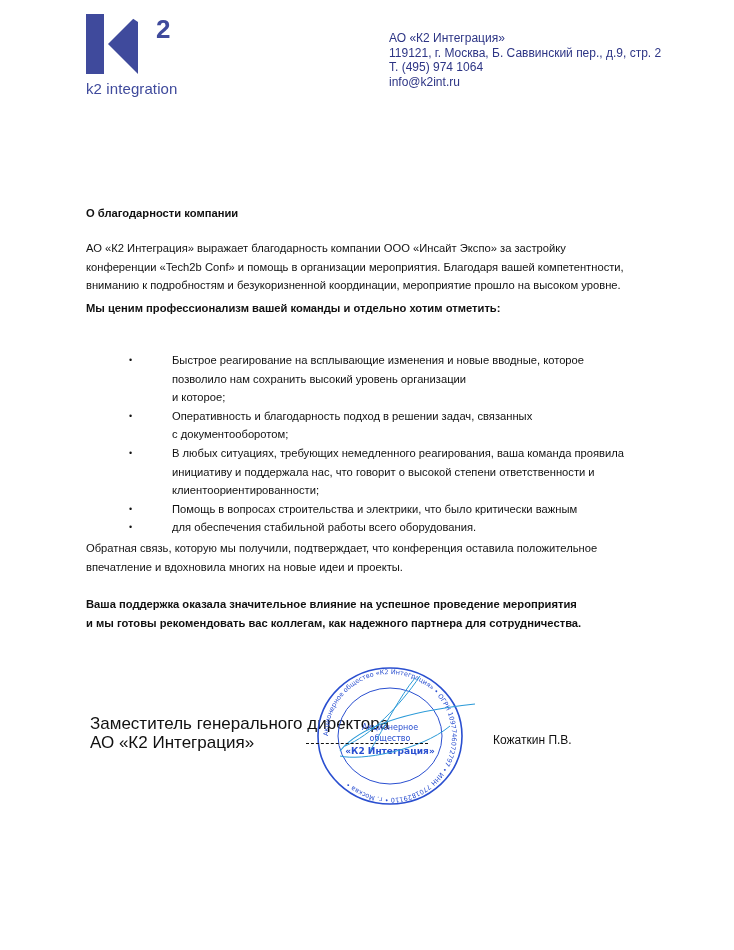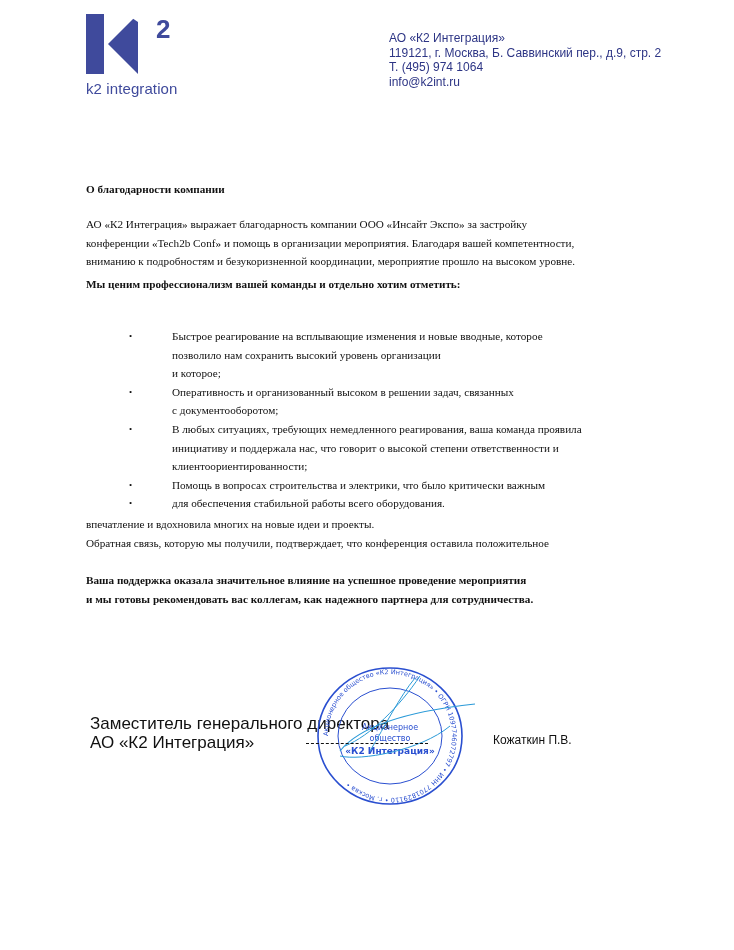--- a/index.html
+++ b/index.html
@@ -3,22 +3,22 @@
 <meta charset="utf-8">
 <style>
   html, body { margin: 0; padding: 0; background: #ffffff; }
   body { width: 734px; height: 950px; position: relative; overflow: hidden;
          font-family: "Liberation Sans", "DejaVu Sans", sans-serif; color: #111; }
   .logo { position: absolute; left: 86px; top: 14px; width: 100px; height: 84px; }
   .logo-text { position: absolute; left: 86px; top: 80px; font-size: 15px; color: #3f4a9c;
                font-family: "Liberation Sans", sans-serif; letter-spacing: 0.1px; text-align: center; }
   .contact { position: absolute; left: 389px; top: 31px; font-size: 12px; line-height: 14.5px; color: #2d3585; }
   .contact div { white-space: nowrap; }
-  .body-text { position: absolute; left: 86px; width: 620px; font-family: Liberation Serif, serif;
-               font-size: 11.2px; line-height: 18.6px; color: #111; }
+  .body-text { position: absolute; left: 86px; width: 620px; font-family: Liberation Sans, sans-serif;
+               font-size: 11.2px; line-height: 18.6px; color: #111; margin-top: 24px; }
   .title { top: 180px; font-weight: bold; }
   .intro { top: 215px; }
   .intro div { white-space: nowrap; }
   .appreciate { top: 275px; font-weight: bold; white-space: nowrap; }
   .bullets { top: 327px; }
   .bullet-row { position: relative; height: 18.6px; white-space: nowrap; }
   .bullet-row .dot { position: absolute; left: 43px; top: 0; font-size: 9px; }
   .bullet-row .txt { position: absolute; left: 86px; top: 0; text-align: right; }
   .feedback { top: 515px; }
   .feedback div { white-space: nowrap; }
@@ -65,21 +65,21 @@
   <div class="bullet-row">
       <span class="dot"></span>
       <span class="txt">позволило нам сохранить высокий уровень организации</span>
     </div>
   <div class="bullet-row">
       <span class="dot"></span>
       <span class="txt">и которое;</span>
     </div>
   <div class="bullet-row">
       <span class="dot">•</span>
-      <span class="txt">Оперативность и организованный высоком в решении задач, связанных</span>
+      <span class="txt">Оперативность и благодарность подход в решении задач, связанных</span>
     </div>
   <div class="bullet-row">
       <span class="dot"></span>
       <span class="txt">с документооборотом;</span>
     </div>
   <div class="bullet-row">
       <span class="dot">•</span>
       <span class="txt">В любых ситуациях, требующих немедленного реагирования, ваша команда проявила</span>
     </div>
   <div class="bullet-row">
@@ -94,22 +94,22 @@
       <span class="dot">•</span>
       <span class="txt">Помощь в вопросах строительства и электрики, что было критически важным</span>
     </div>
   <div class="bullet-row">
       <span class="dot">•</span>
       <span class="txt">для обеспечения стабильной работы всего оборудования.</span>
     </div>
 </div>
 
 <div class="body-text feedback">
+  <div>Обратная связь, которую мы получили, подтверждает, что конференция оставила положительное</div>
   <div>впечатление и вдохновила многих на новые идеи и проекты.</div>
-  <div>Обратная связь, которую мы получили, подтверждает, что конференция оставила положительное</div>
 </div>
 
 <div class="body-text closing">
   <div>Ваша поддержка оказала значительное влияние на успешное проведение мероприятия</div>
   <div>и мы готовы рекомендовать вас коллегам, как надежного партнера для сотрудничества.</div>
 </div>
 
 <div class="sig-left">
   <div>Заместитель генерального директора</div>
   <div>АО «К2 Интеграция»</div>

